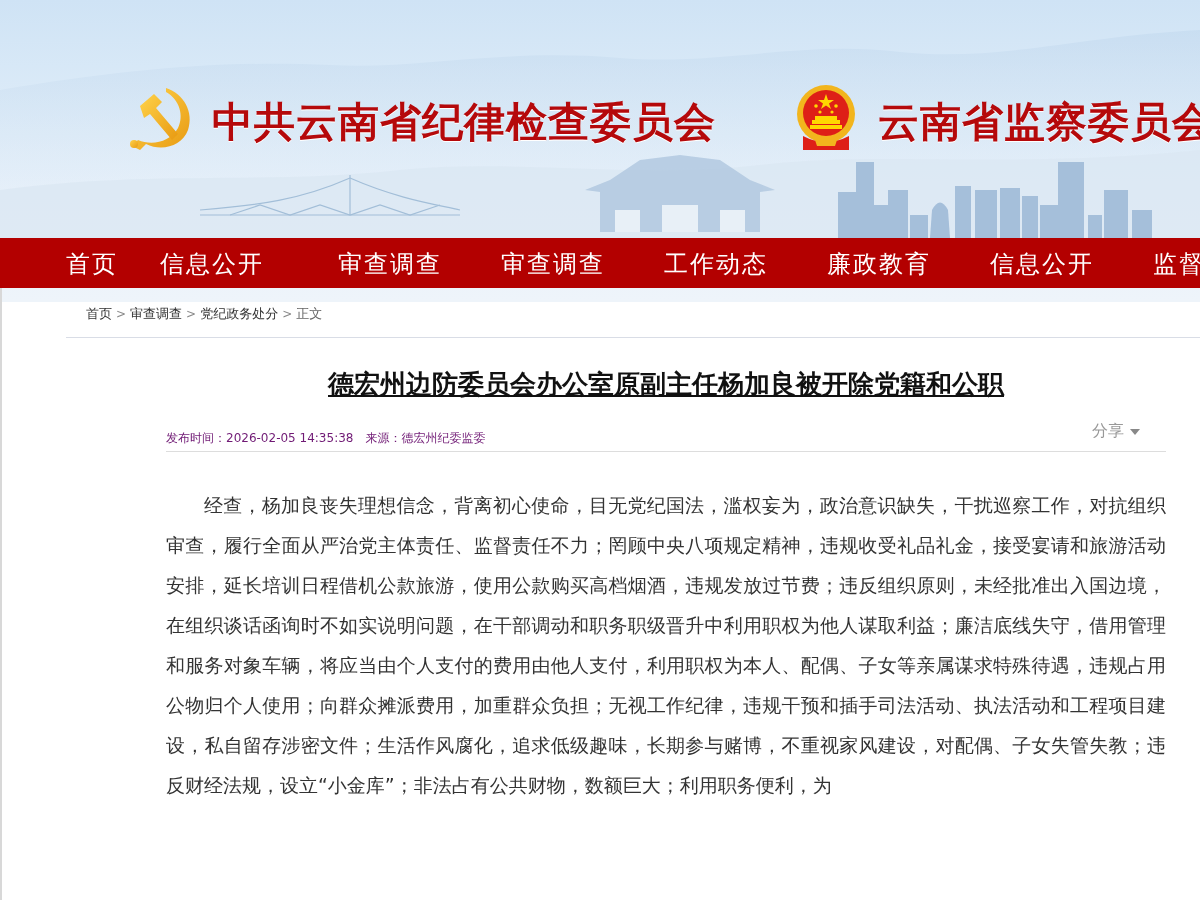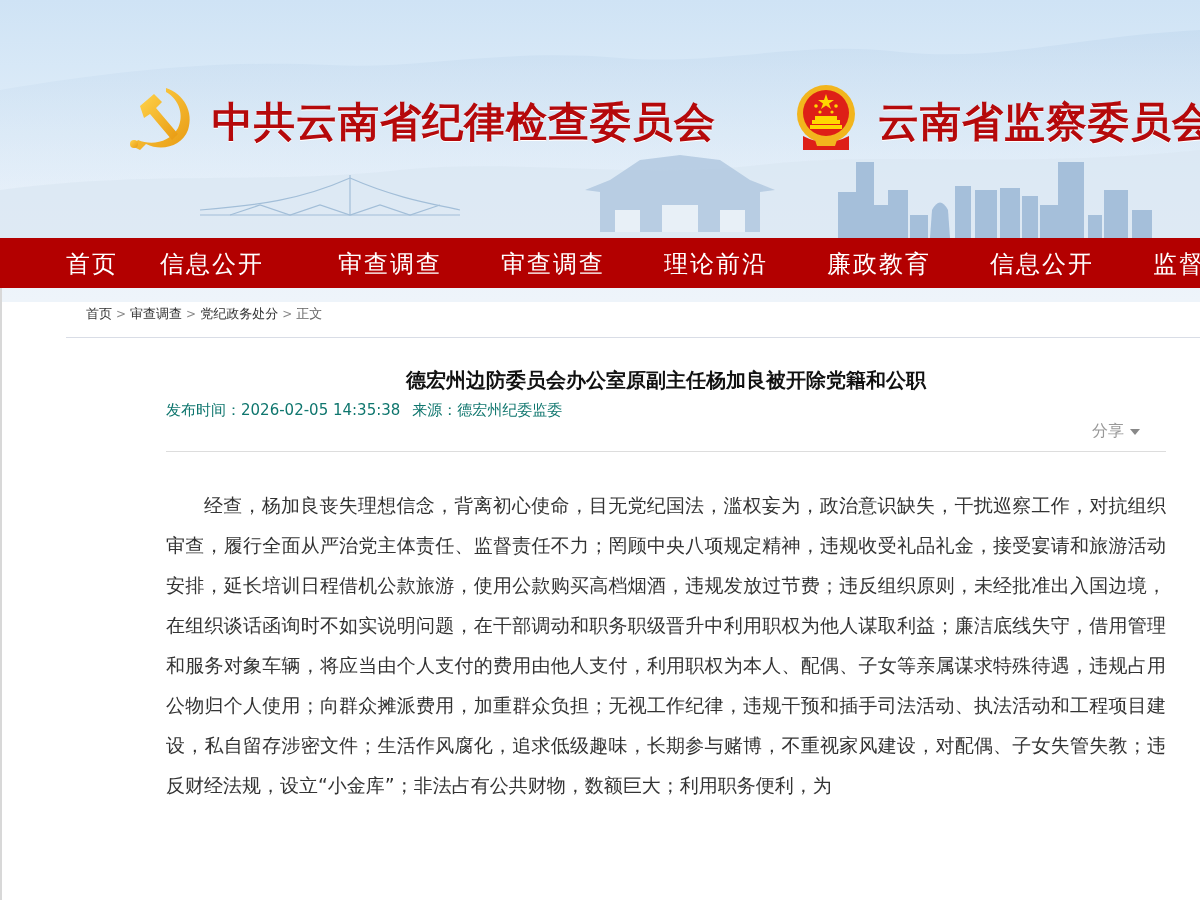--- a/index.html
+++ b/index.html
@@ -39,24 +39,24 @@
   }
   .breadcrumb {
     position: absolute; left: 86px; top: 305px; font-size: 13px; color: #333; white-space: nowrap;
   }
   .breadcrumb .sep { color: #888; margin: 0 4px; font-size: 12px; }
   .breadcrumb .current { color: #666; margin-top: 8px; }
   .bc-line { position: absolute; left: 66px; top: 337px; width: 1134px; height: 1px; background: #d9dde6; }
 
   .article-title {
     position: absolute; left: 166px; width: 1000px; top: 367px; text-align: center;
-    font-size: 20px; color: #111; white-space: nowrap;
+    font-size: 26px; color: #111; white-space: nowrap; text-decoration: underline;
   }
   .meta {
-    position: absolute; left: 166px; top: 401px; font-size: 15px; color: #0f766e; white-space: nowrap;
+    position: absolute; left: 166px; top: 430px; font-size: 12px; color: #701a75; white-space: nowrap;
   }
   .meta .gap { display: inline-block; width: 12px; }
   .share {
     position: absolute; left: 1092px; top: 421px; font-size: 16px; color: #999; cursor: pointer;
     white-space: nowrap;
   }
   .share .caret { display: inline-block; width: 0; height: 0; border-left: 5px solid transparent; border-right: 5px solid transparent; border-top: 6px solid #888; margin-left: 6px; vertical-align: middle; }
   .meta-line { position: absolute; left: 166px; top: 451px; width: 1000px; height: 1px; background: #dddddd; }
 
   .body {
@@ -144,21 +144,21 @@
     <path d="M20 56 L42 56 L40 62 L22 62 Z" fill="#f2b51d"></path>
   </svg>
   <div class="banner-title t2">云南省监察委员会</div>
 </div>
 
 <nav class="nav">
   <a class="nav-item" style="left:66px">首页</a>
   <a class="nav-item" style="left:160px">信息公开</a>
   <a class="nav-item" style="left:338px">审查调查</a>
   <a class="nav-item" style="left:501px">审查调查</a>
-  <a class="nav-item" style="left:664px">理论前沿</a>
+  <a class="nav-item" style="left:664px">工作动态</a>
   <a class="nav-item" style="left:827px">廉政教育</a>
   <a class="nav-item" style="left:990px">信息公开</a>
   <a class="nav-item" style="left:1153px">监督</a>
 </nav>
 
 <div class="frame"></div>
 
 <div class="breadcrumb">
   <a>首页</a><span class="sep">&gt;</span><a>审查调查</a><span class="sep">&gt;</span><a>党纪政务处分</a><span class="sep">&gt;</span><span class="current">正文</span>
 </div>

